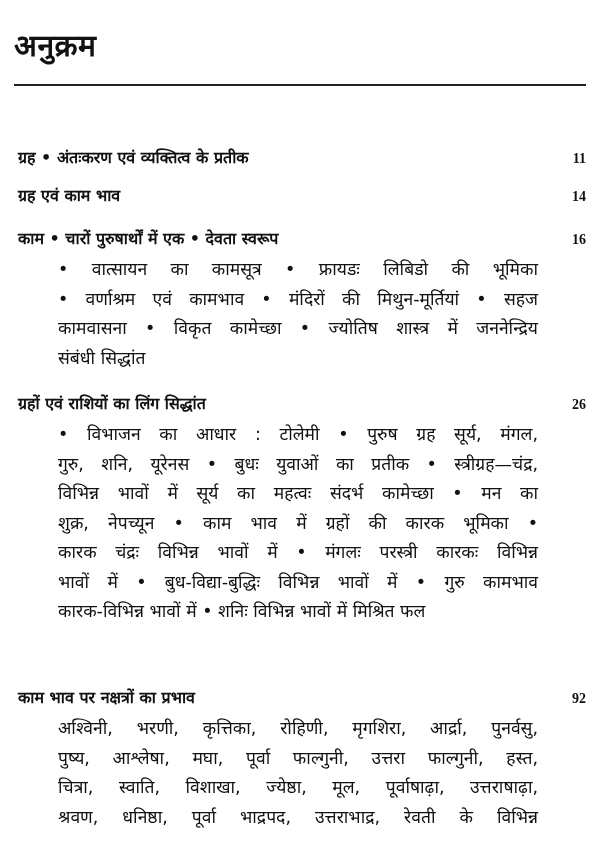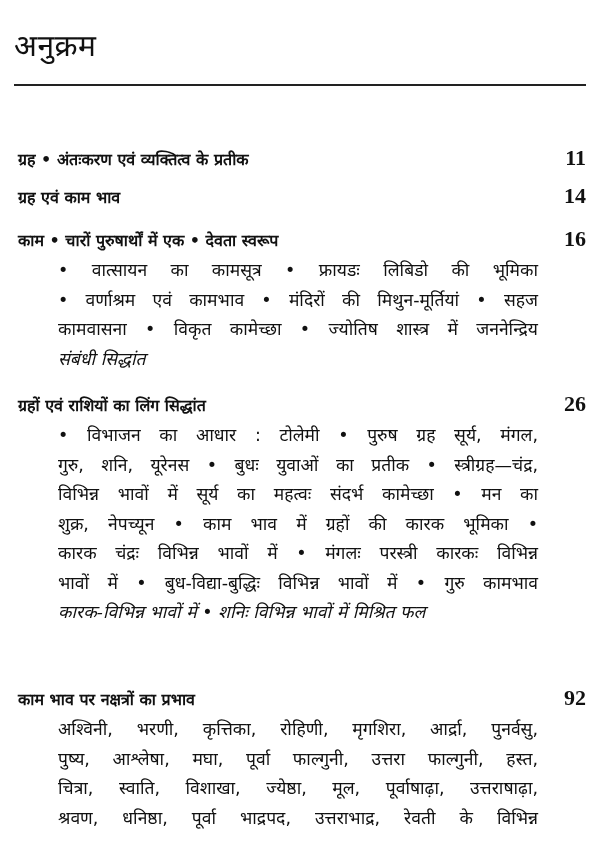--- a/index.html
+++ b/index.html
@@ -2,42 +2,42 @@
 <html><head>
 <meta charset="utf-8">
 <style>
   html, body { margin: 0; padding: 0; background: #ffffff; }
   body {
     width: 600px; height: 865px; overflow: hidden; position: relative;
     font-family: "DejaVu Serif", "Liberation Serif", serif; color: #111;
   }
   .title {
     position: absolute; left: 14px; top: 24px;
-    font-size: 30px; font-weight: normal; letter-spacing: 0.5px;
+    font-size: 30px; font-weight: bold; letter-spacing: 0.5px;
   }
   .rule {
     position: absolute; left: 14px; right: 14px; top: 84px;
     height: 0; border-top: 2px solid #222;
   }
   .entry { position: absolute; left: 18px; right: 14px; }
   .entry-head {
     display: flex; justify-content: space-between; align-items: baseline;
     font-family: "DejaVu Sans", sans-serif; font-weight: bold; font-size: 16px;
     line-height: 30px;
   }
   .page-num {
-    font-family: "Liberation Serif", serif; font-weight: bold; font-size: 22px;
+    font-family: "Liberation Serif", serif; font-weight: bold; font-size: 14px;
   }
   .entry-body {
     margin-left: 40px; margin-right: 48px;
     font-family: "DejaVu Sans", sans-serif; font-size: 17.5px;
     line-height: 29.5px; text-align: justify; text-align-last: left;
   }
   .line { display: block; white-space: nowrap; text-align: justify; text-align-last: justify; }
-  .line.last { text-align-last: left; font-style: italic; }
+  .line.last { text-align-last: left; }
 </style>
 </head>
 <body>
 
 <div class="title">अनुक्रम</div>
 <div class="rule"></div>
 
 <div class="entry" style="top:143px;">
   <div class="entry-head">
     <span>ग्रह • अंतःकरण एवं व्यक्तित्व के प्रतीक</span>

